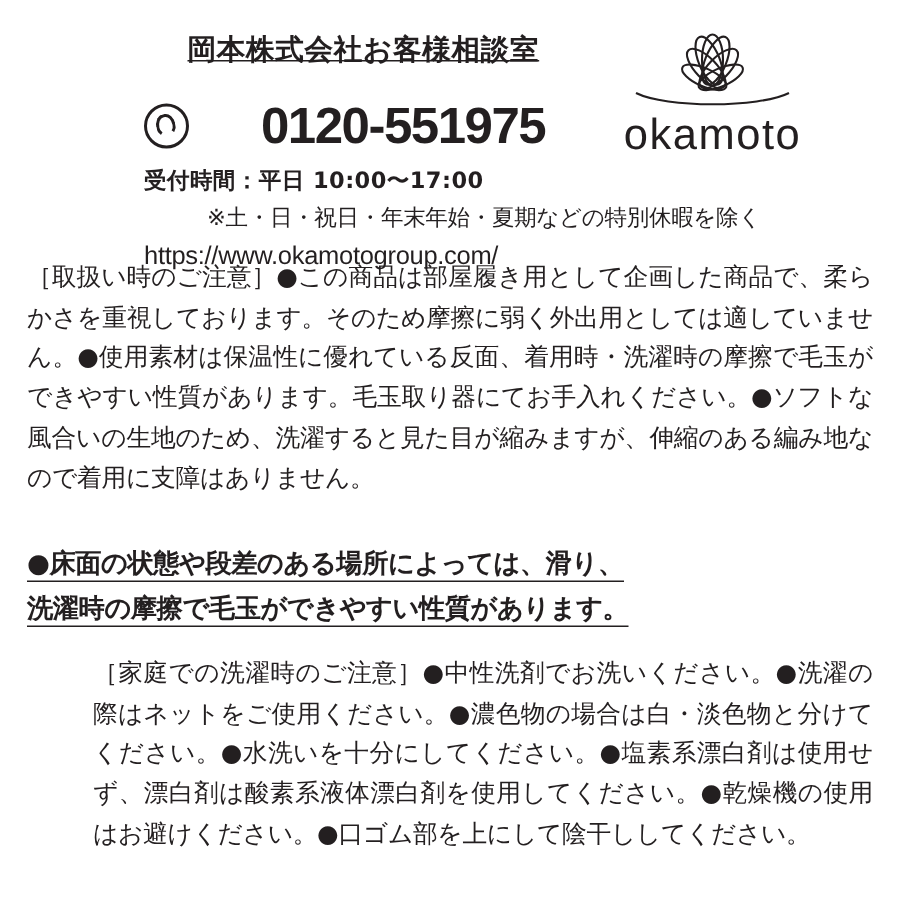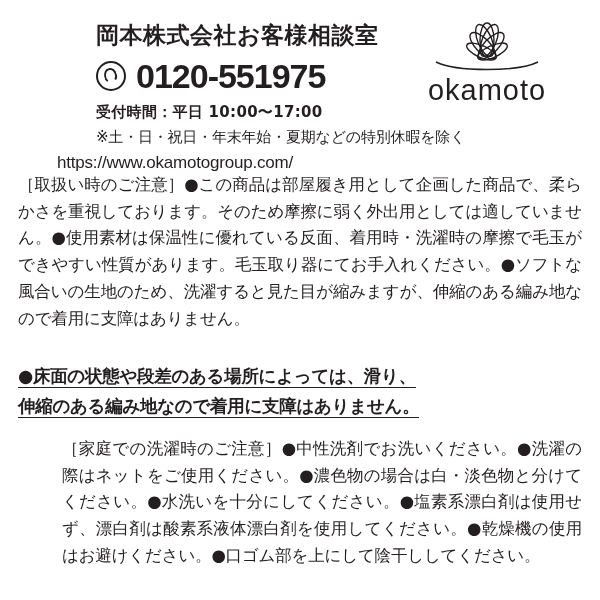--- a/index.html
+++ b/index.html
@@ -21,32 +21,34 @@
     box-sizing: border-box;
     padding: 14px 18px 0 18px;
   }
 
   
   .header {
     position: relative;
     height: 152px;
   }
   .company-line {
-    font-size: 23px;
+    font-size: 19px;
     font-weight: bold;
     letter-spacing: 0.5px;
-    margin-left: 78px;
+    margin-left: 107px;
     margin-top: 6px;
     white-space: nowrap;
+    text-decoration: underline;
   }
   .tel-row {
     display: flex;
     align-items: center;
-    margin-top: 8px;
+    margin-top: 21px;
     margin-left: 78px;
+    gap: 38px;
   }
   .tel-icon {
     width: 30px;
     height: 30px;
     border: 2.5px solid #231f20;
     border-radius: 50%;
     box-sizing: border-box;
     position: relative;
     margin-right: 10px;
     flex: none;
@@ -74,35 +76,35 @@
   .hours {
     font-size: 15px;
     font-weight: bold;
     margin-top: 10px;
     margin-left: 78px;
     letter-spacing: 0.3px;
   }
   .note-small {
     font-size: 15px;
     margin-top: 6px;
-    margin-left: 78px;
+    margin-left: 120px;
     letter-spacing: -0.2px;
   }
   .url {
     font-size: 17px;
     margin-top: 6px;
-    margin-left: 39px;
+    margin-left: 78px;
     letter-spacing: -0.2px;
     font-family: "Liberation Sans", sans-serif;
   }
 
   
   .logo {
     position: absolute;
-    right: 0px;
+    right: 12px;
     top: 0px;
     width: 190px;
     text-align: center;
   }
   .logo svg { display: block; margin: 0 auto; }
   .logo-word {
     font-size: 29px;
     letter-spacing: 1px;
     font-family: "Liberation Sans", sans-serif;
     margin-top: 2px;
@@ -165,20 +167,20 @@
     <div class="note-small">※土・日・祝日・年末年始・夏期などの特別休暇を除く</div>
     <div class="url">https://www.okamotogroup.com/</div>
   </div>
 
   <div class="block">
     <span class="lead">［取扱い時のご注意］</span><span>●この商品は部屋履き用として企画した商品で、柔らかさを重視しております。そのため摩擦に弱く外出用としては適していません。●使用素材は保温性に優れている反面、着用時・洗濯時の摩擦で毛玉ができやすい性質があります。毛玉取り器にてお手入れください。●ソフトな風合いの生地のため、洗濯すると見た目が縮みますが、伸縮のある編み地なので着用に支障はありません。</span>
   </div>
 
   <div class="underline-block">
     <span>●床面の状態や段差のある場所によっては、滑り、</span><br>
-    <span>伸縮のある編み地なので着用に支障はありません。</span>
+    <span>洗濯時の摩擦で毛玉ができやすい性質があります。</span>
   </div>
 
   <div class="block wash-block">
     <span class="lead">［家庭での洗濯時のご注意］</span><span>●中性洗剤でお洗いください。●洗濯の際はネットをご使用ください。●濃色物の場合は白・淡色物と分けてください。●水洗いを十分にしてください。●塩素系漂白剤は使用せず、漂白剤は酸素系液体漂白剤を使用してください。●乾燥機の使用はお避けください。●口ゴム部を上にして陰干ししてください。</span>
   </div>
 
 </div>
 
 </body></html>

